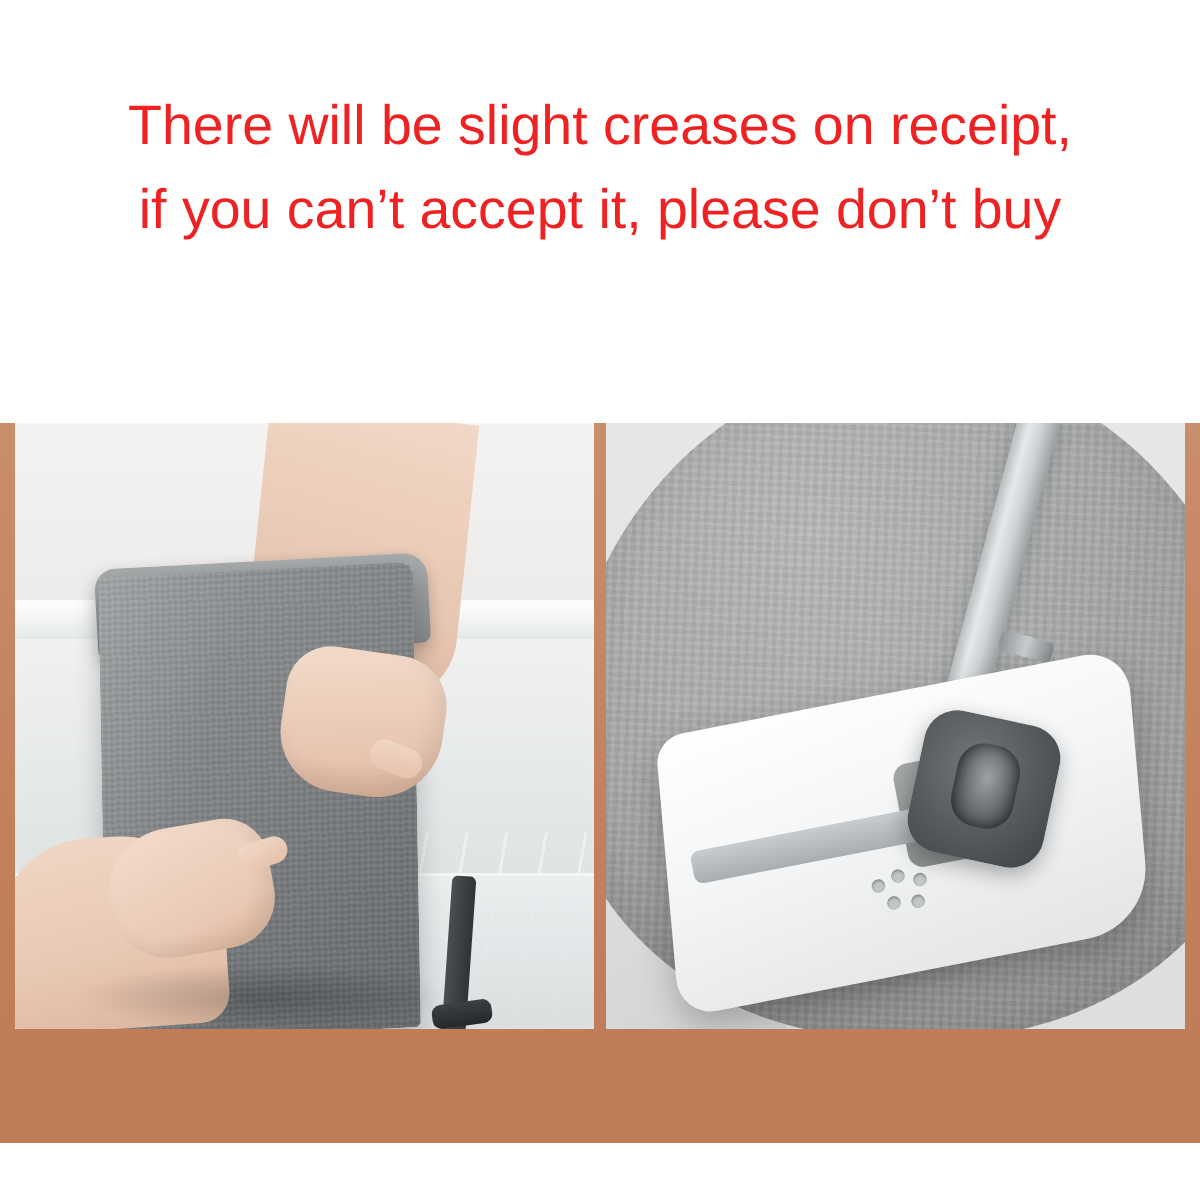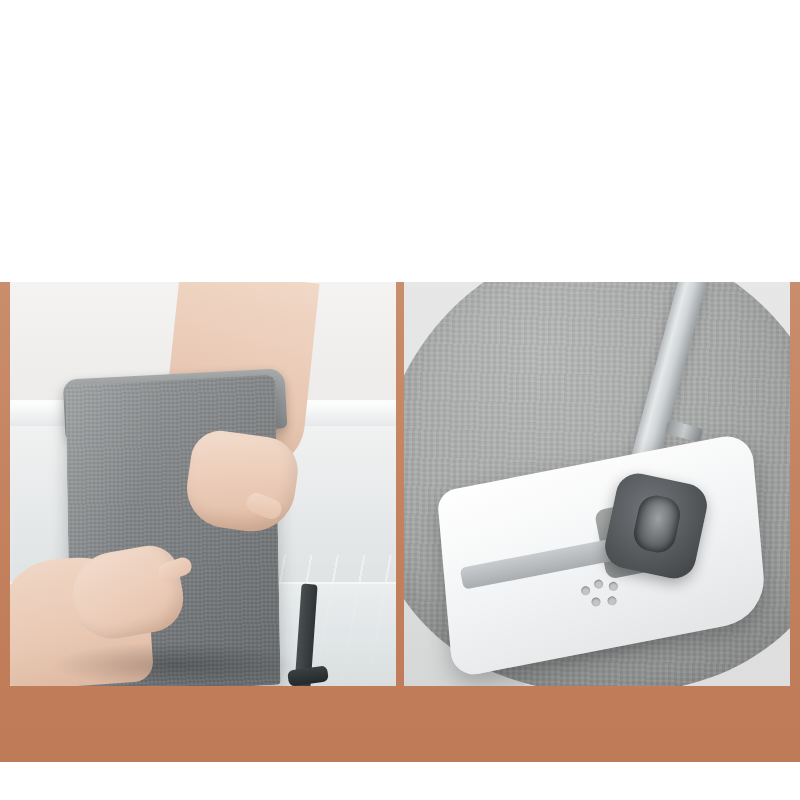--- a/index.html
+++ b/index.html
@@ -305,20 +305,22 @@
   .bottom-fill {
     position: absolute;
     left: 0; top: 762px; width: 800px; height: 38px;
     background: #ffffff;
   }
 </style>
 </head>
 <body>
 
 <div class="headline">
+  <span class="line1">There will be slight creases on receipt,</span>
+  <span class="line2">if you can’t accept it, please don’t buy</span>
 </div>
 
 <div class="panel">
 
   <div class="panel-inner">
 
     <div class="photo">
       <div class="p1-bg"></div>
       <div class="p1-wall"></div>
       <div class="p1-tub">

